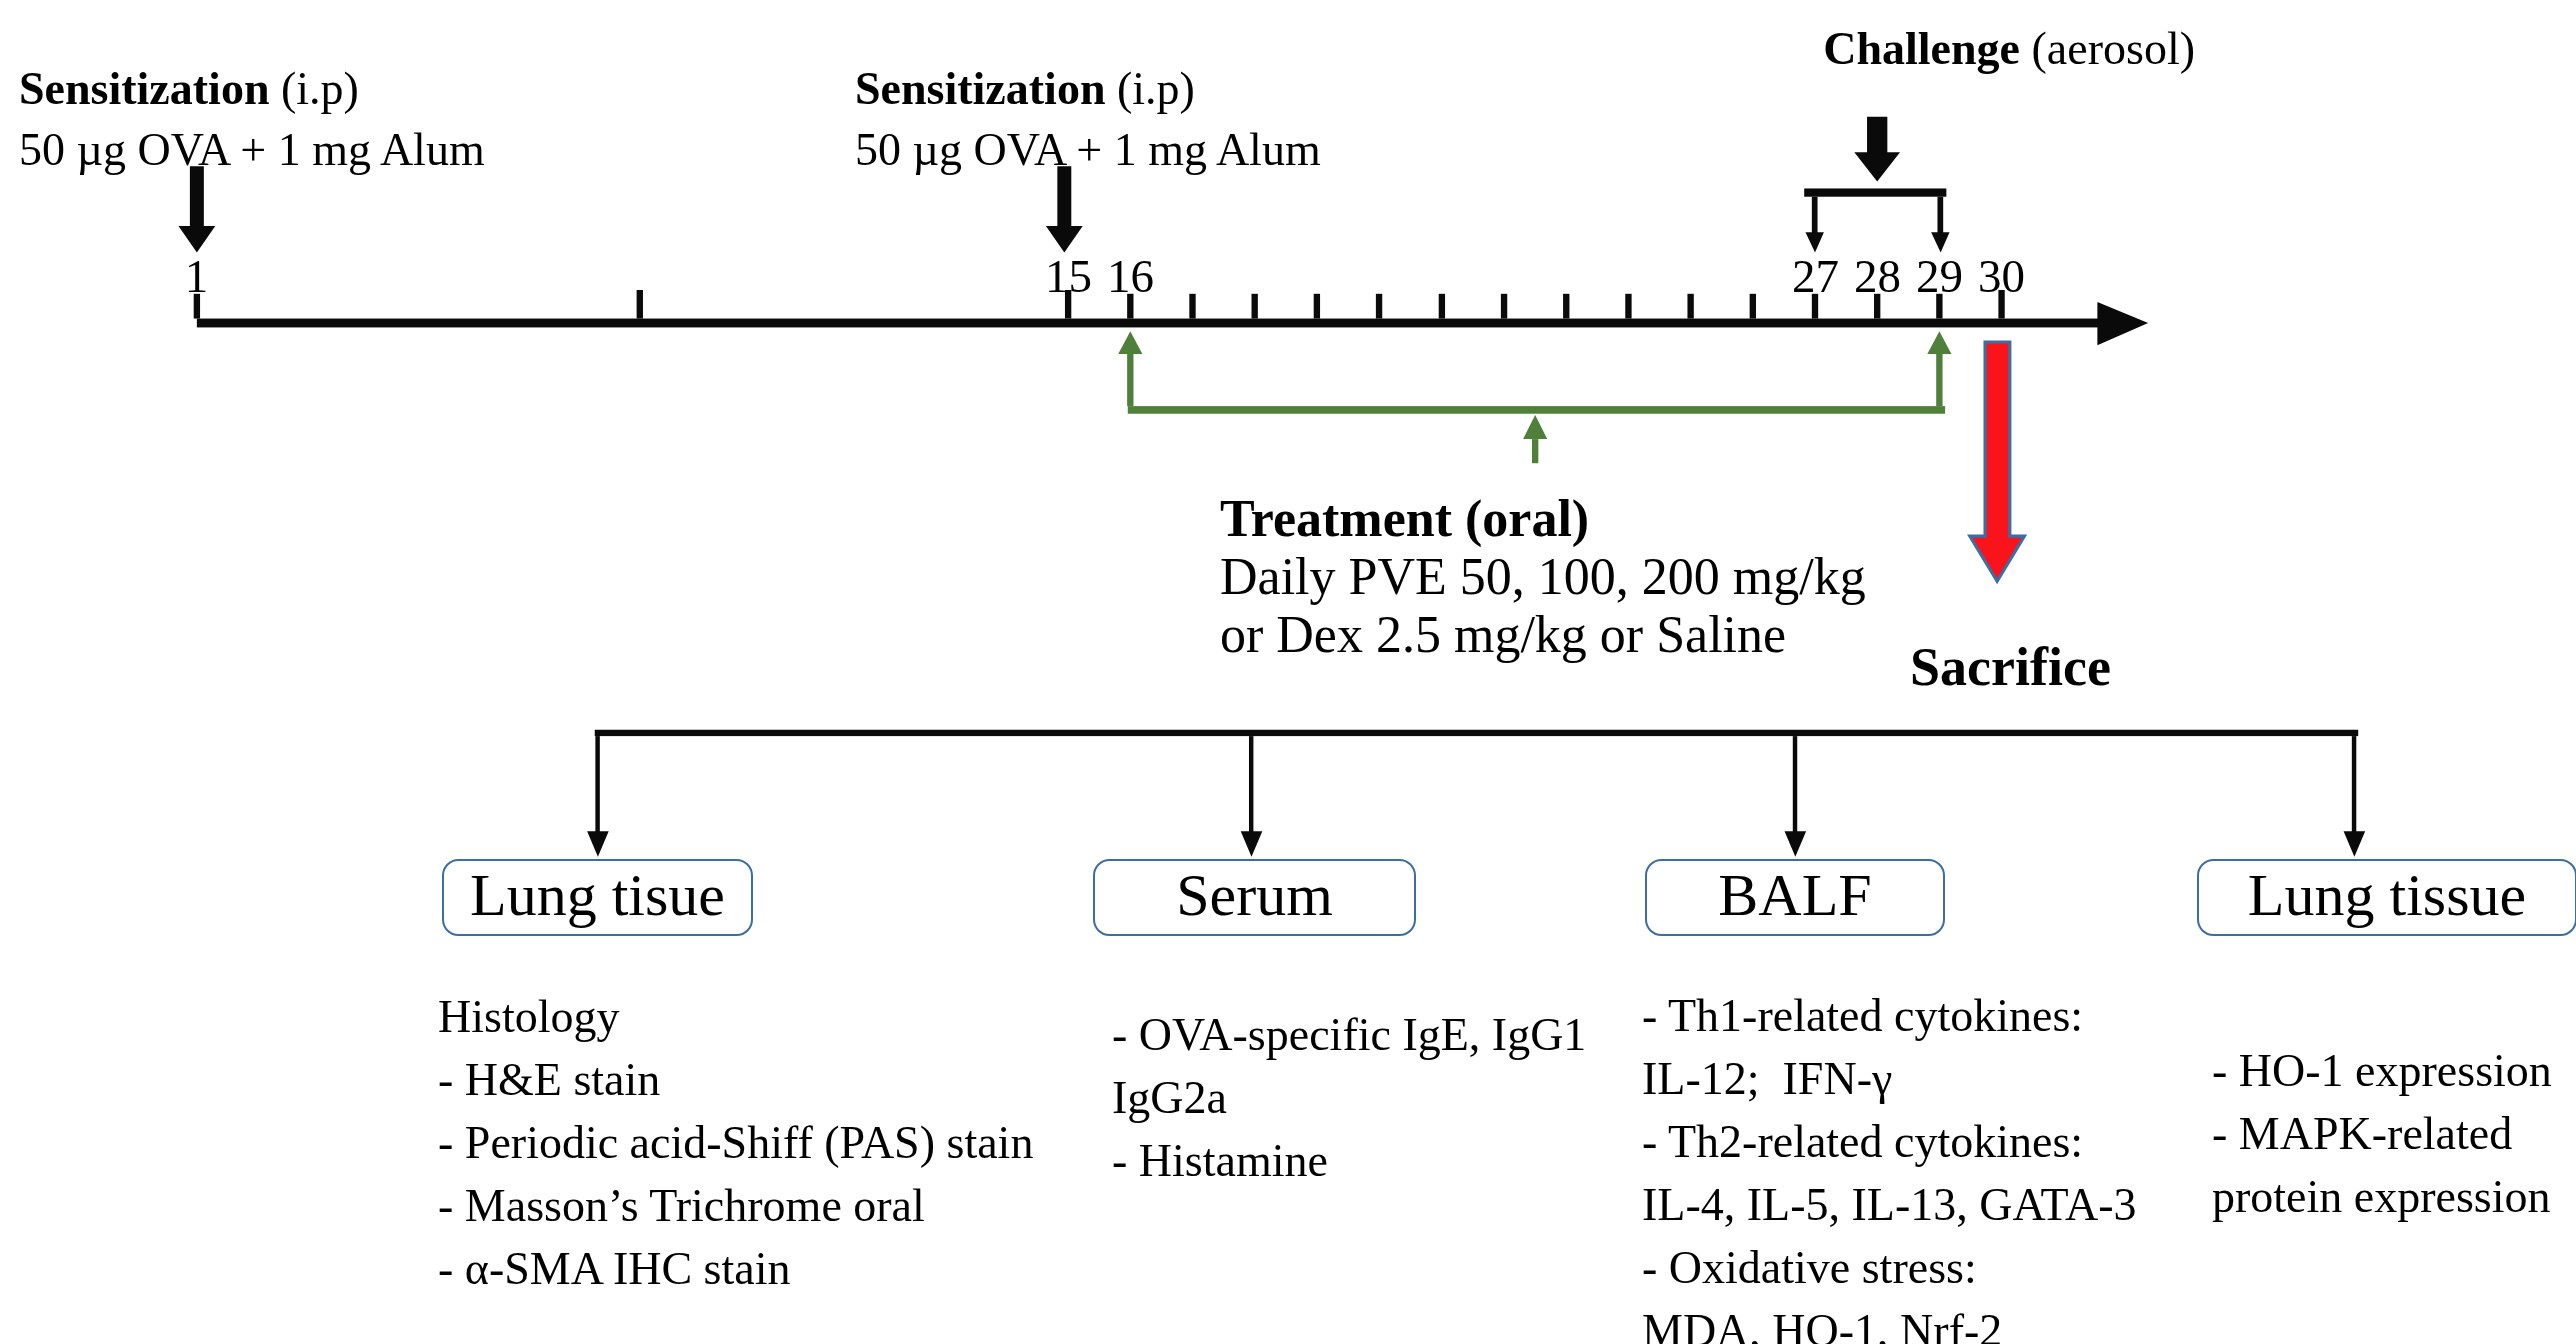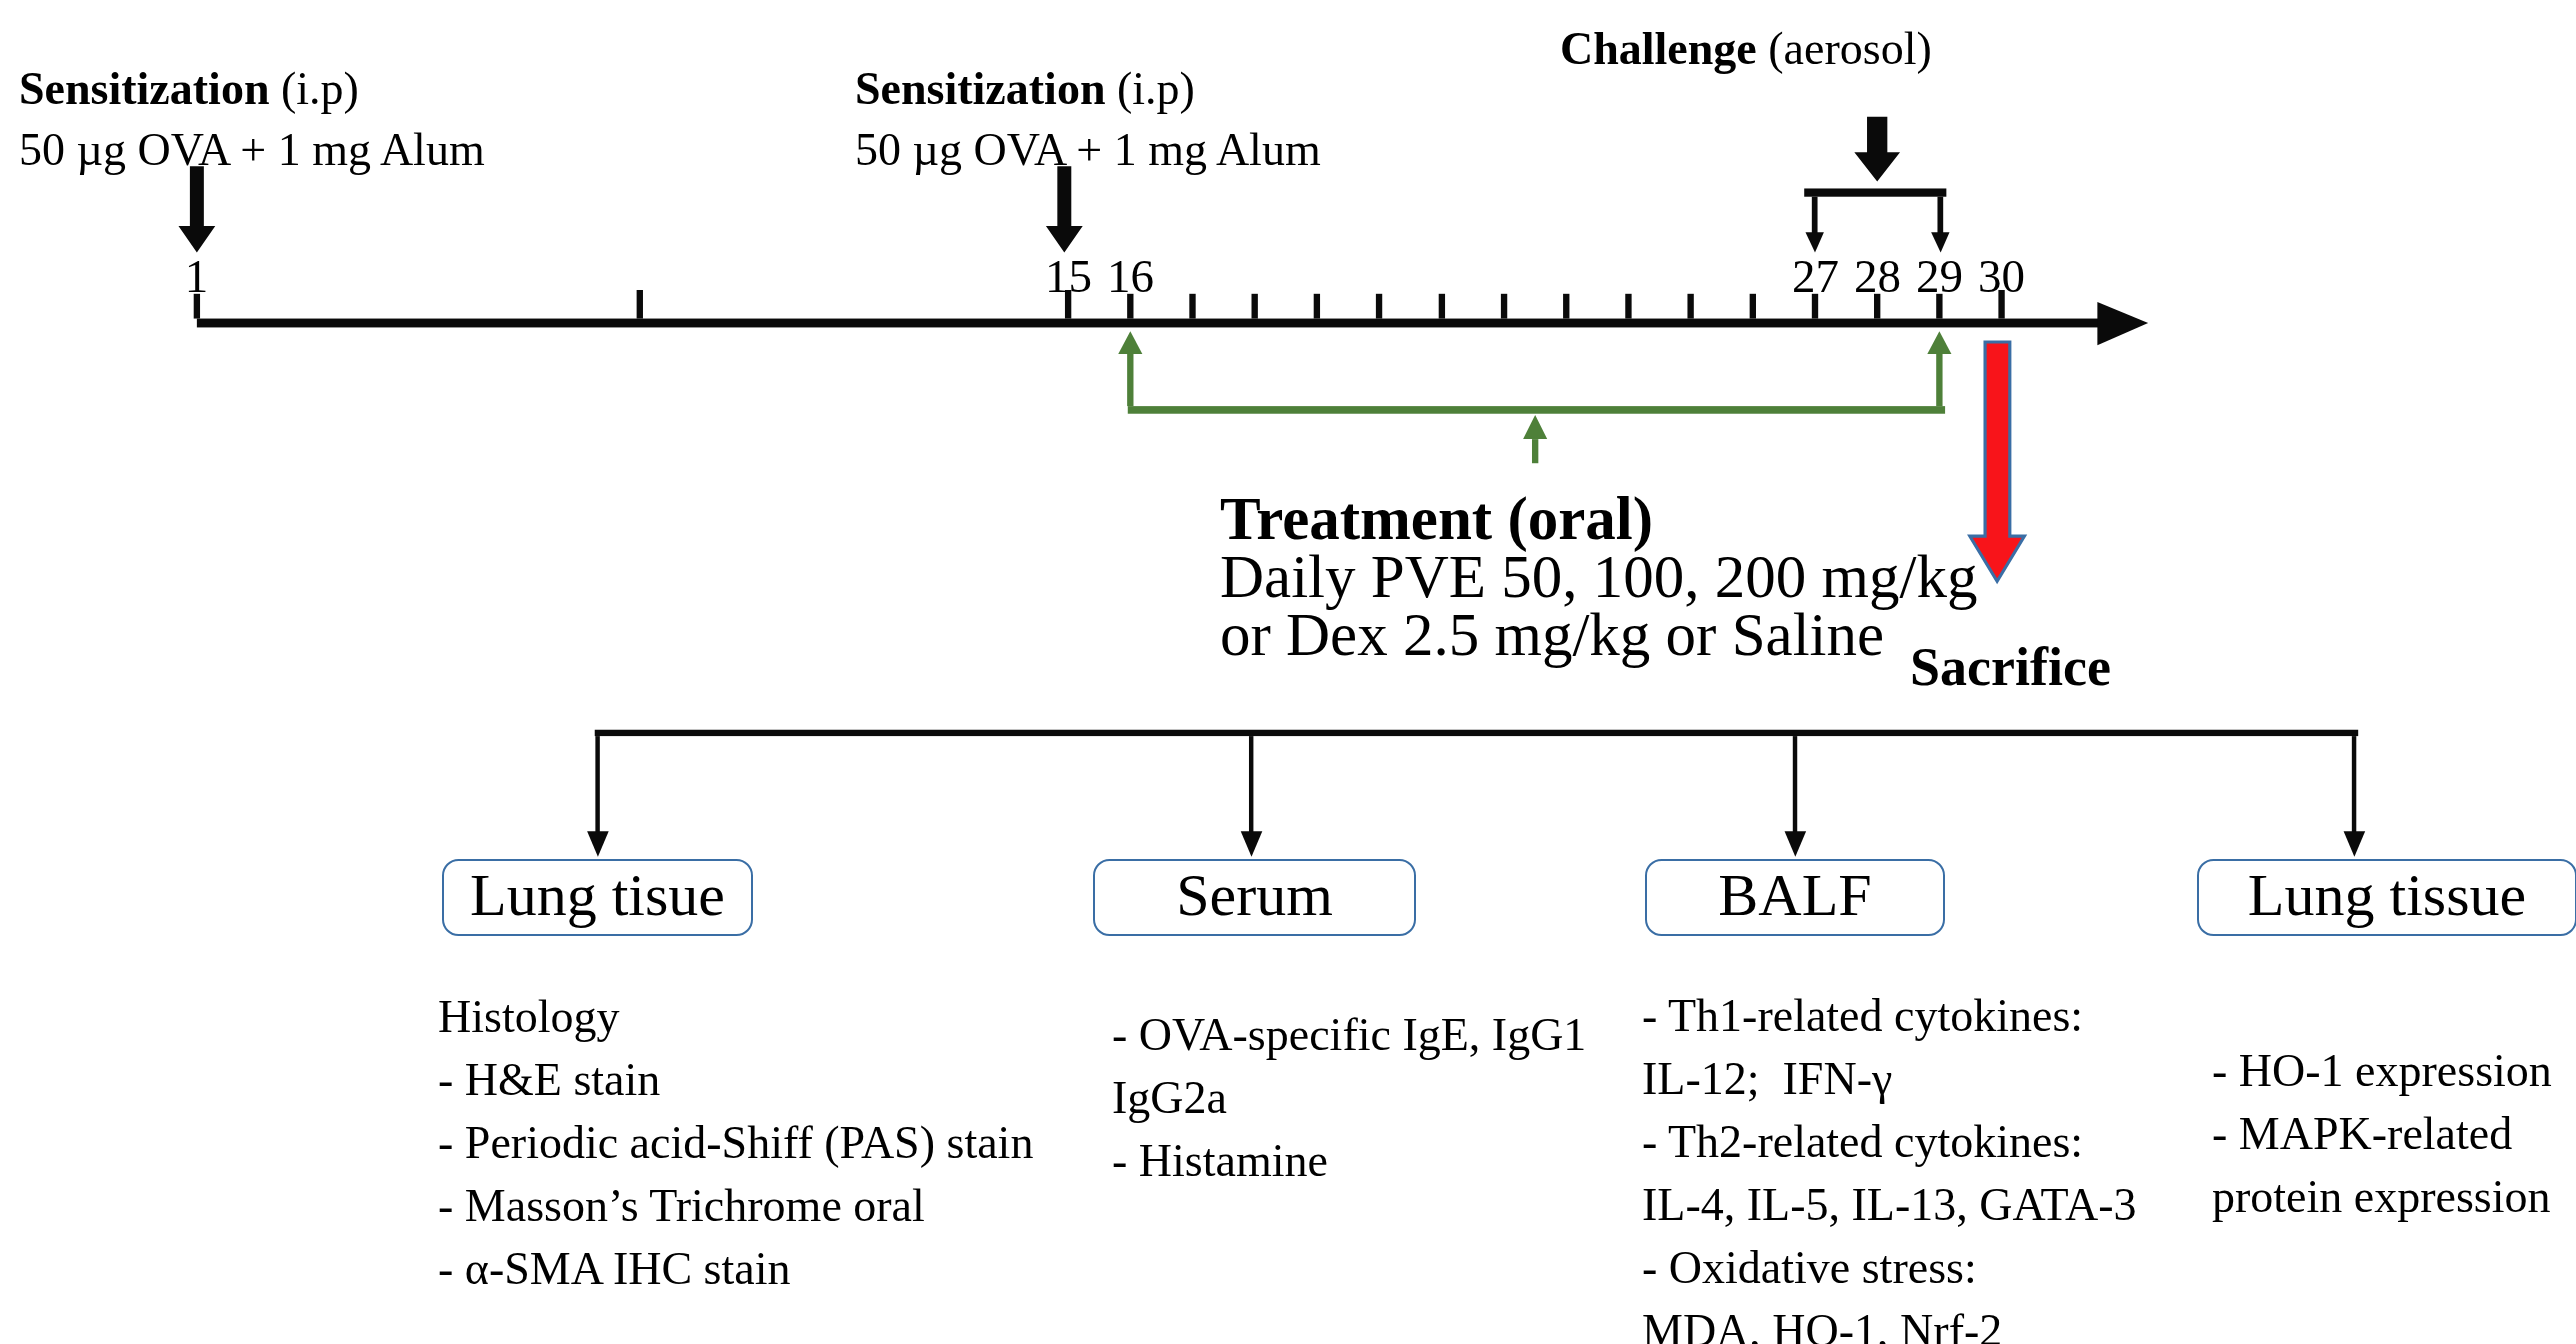--- a/index.html
+++ b/index.html
@@ -11,26 +11,26 @@
     color:#000;
     overflow:hidden;
   }
   .abs{position:absolute;}
   svg.layer{position:absolute;left:0;top:0;}
   .ink{fill:#0a0a0a;}
   .green{fill:var(--green,#4e8039);}
   .redshape{fill:var(--red,#f8141a);stroke:var(--blue,#3a6ea5);stroke-width:5px;}
   .hdr{font-size:46px;line-height:61px;white-space:nowrap;}
   .hdr .b{font-weight:bold;}
-  .center{text-align:left;}
+  .center{text-align:right;}
   .day{
     position:absolute;top:253px;width:89px;
     font-size:47px;line-height:47px;text-align:center;white-space:nowrap;
   }
-  .treat{font-size:61px;line-height:58px;white-space:nowrap;}
+  .treat{font-size:52px;line-height:58px;white-space:nowrap;}
   .treat .b{font-weight:bold;}
   .sacrifice{font-size:54px;font-weight:bold;white-space:nowrap;text-align:center;width:267px;}
   .obox{
     position:absolute;top:859px;height:77px;
     border:2.5px solid var(--blue,#3a6ea5);
     border-radius:16.5px;background:#fff;
     display:flex;align-items:flex-start;justify-content:center;
     font-size:60px;white-space:nowrap;box-sizing:border-box;
   }
   .list{position:absolute;font-size:46px;line-height:63px;}

